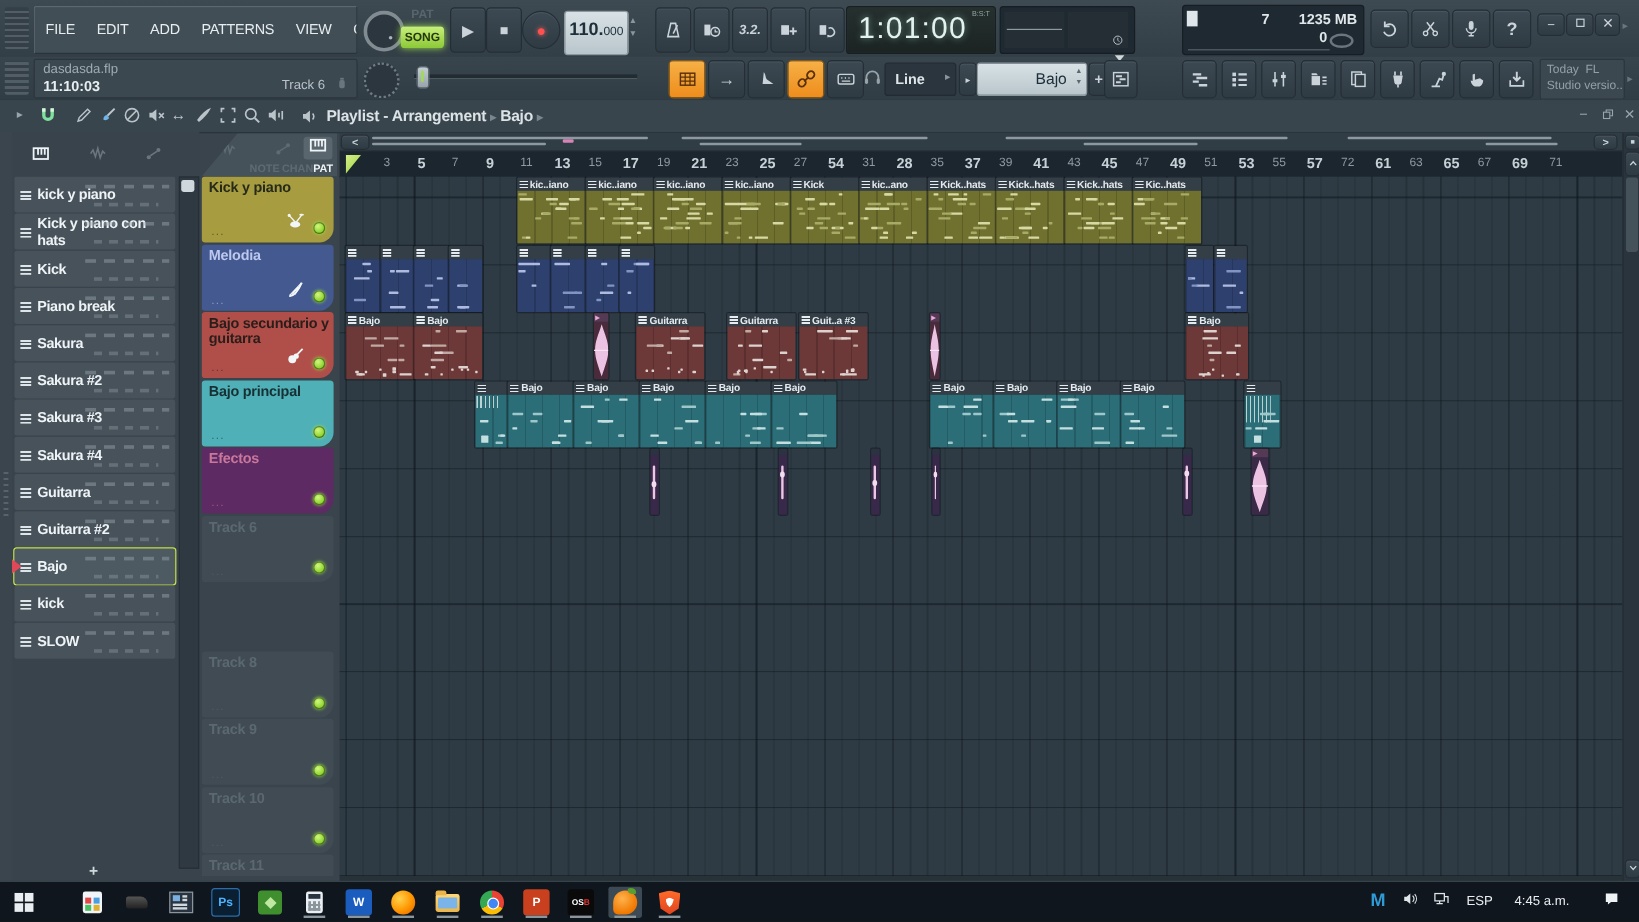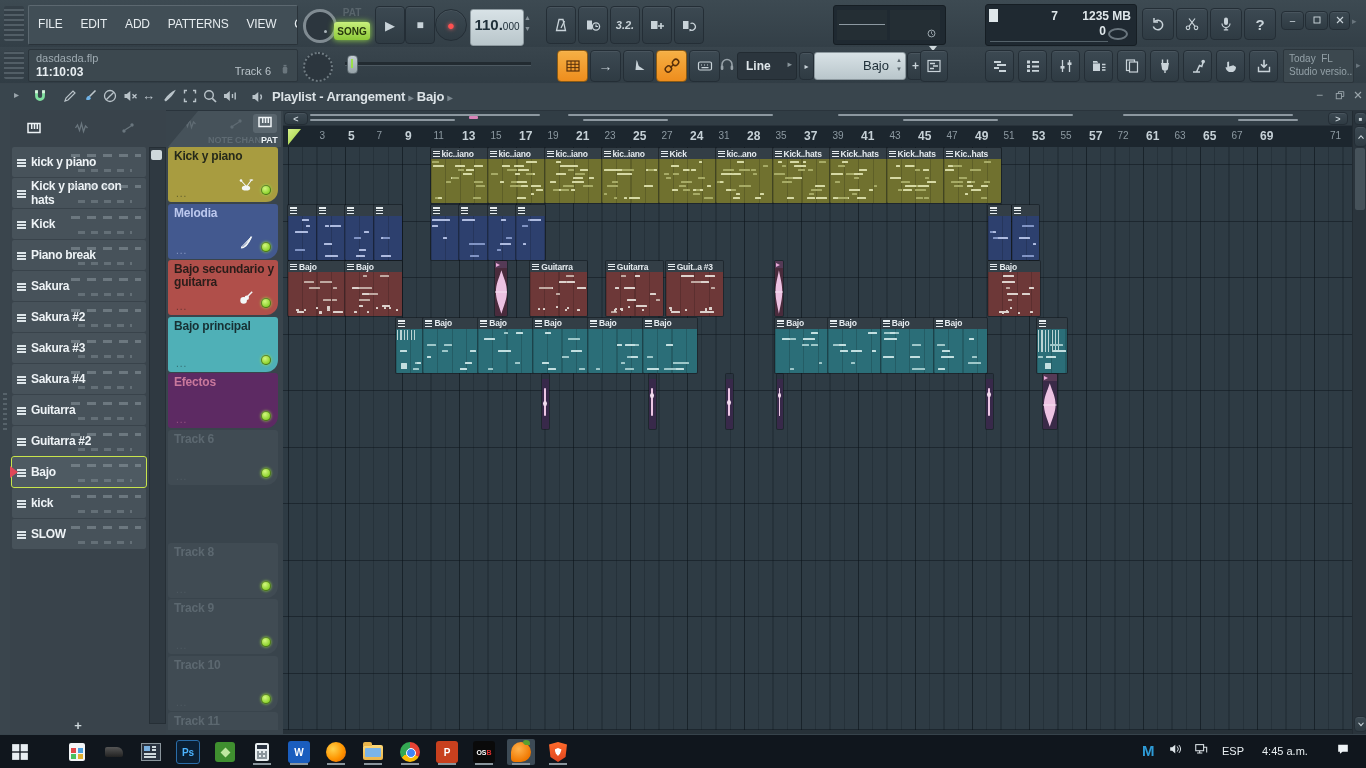--- a/index.html
+++ b/index.html
@@ -101,20 +101,24 @@
       </div>
       <div class="tbtn" style="left: 674px; top: 6px; width: 28px; height: 36px;">
         <svg viewBox="0 0 16 16" width="16" height="16" fill="none">
           <rect x="2" y="4" width="5.5" height="8" fill="currentColor"></rect>
           <path d="M9.5 6.5 a3.5 3.5 0 1 1 -.8 6" stroke="currentColor" stroke-width="1.3"></path>
           <path d="M8.5 12 l2.2 1 -2 1.4" fill="currentColor"></path>
         </svg>
       </div>
     </div>
 
+  <div class="lcd abs" style="left:705px;top:5px;width:123px;height:38px;">
+    <span class="abs" style="left:0;right:14px;top:4px;text-align:center;font-size:25px;font-weight:300;letter-spacing:1px;text-shadow:0 0 6px rgba(190,255,240,.5);">1:01:00</span>
+    <span class="abs" style="right:4px;top:3px;font-size:6px;color:#93a5a2;">B:S:T</span>
+  </div>
 
   <div class="panel abs" style="left:833px;top:5px;width:111px;height:38px;">
     <div class="abs" style="left:3px;top:4px;width:50px;height:30px;background:#242e34;">
         <div class="abs" style="left:2px;top:14px;width:46px;height:1px;background:#8d99a1;"></div>
       </div>
     <div class="abs" style="left:56px;top:4px;width:50px;height:30px;background:#242e34;"></div>
     <span class="flatico" style="left:92px;top:22px;">
         <svg viewBox="0 0 16 16" width="11" height="11" fill="none">
           <circle cx="8" cy="8" r="5" stroke="currentColor" stroke-width="1.2"></circle>
           <path d="M8 5 v3 l2 2" stroke="currentColor" stroke-width="1.1"></path>
@@ -622,42 +626,42 @@
       <span class="tl-num b" style="left: 122px;">9</span>
       <span class="tl-num" style="left: 150.5px;">11</span>
       <span class="tl-num b" style="left: 179px;">13</span>
       <span class="tl-num" style="left: 207.5px;">15</span>
       <span class="tl-num b" style="left: 236px;">17</span>
       <span class="tl-num" style="left: 264.5px;">19</span>
       <span class="tl-num b" style="left: 293px;">21</span>
       <span class="tl-num" style="left: 321.5px;">23</span>
       <span class="tl-num b" style="left: 350px;">25</span>
       <span class="tl-num" style="left: 378.5px;">27</span>
-      <span class="tl-num b" style="left: 407px;">24</span>
+      <span class="tl-num b" style="left: 407px;">54</span>
       <span class="tl-num" style="left: 435.5px;">31</span>
       <span class="tl-num b" style="left: 464px;">28</span>
       <span class="tl-num" style="left: 492.5px;">35</span>
       <span class="tl-num b" style="left: 521px;">37</span>
       <span class="tl-num" style="left: 549.5px;">39</span>
       <span class="tl-num b" style="left: 578px;">41</span>
       <span class="tl-num" style="left: 606.5px;">43</span>
       <span class="tl-num b" style="left: 635px;">45</span>
       <span class="tl-num" style="left: 663.5px;">47</span>
       <span class="tl-num b" style="left: 692px;">49</span>
       <span class="tl-num" style="left: 720.5px;">51</span>
       <span class="tl-num b" style="left: 749px;">53</span>
       <span class="tl-num" style="left: 777.5px;">55</span>
       <span class="tl-num b" style="left: 806px;">57</span>
       <span class="tl-num" style="left: 834.5px;">72</span>
       <span class="tl-num b" style="left: 863px;">61</span>
       <span class="tl-num" style="left: 891.5px;">63</span>
       <span class="tl-num b" style="left: 920px;">65</span>
       <span class="tl-num" style="left: 948.5px;">67</span>
       <span class="tl-num b" style="left: 977px;">69</span>
-      <span class="tl-num" style="left: 1047px;">71</span>
+      <span class="tl-num" style="left: 1008px;">71</span>
     </div>
   <div id="clip-area" class="abs" style="left:283px;top:147px;width:1069px;height:583px;
        background-color:#2e3b44;
        background-image:
          repeating-linear-gradient(0deg,rgba(12,20,26,.5) 0 1px,transparent 1px 56.5px),
          repeating-linear-gradient(90deg,rgba(12,20,26,.5) 0 1px,transparent 1px 57px),
          repeating-linear-gradient(90deg,rgba(12,20,26,.24) 0 1px,transparent 1px 14.25px);
        background-position:5px 0;overflow:hidden;">
       <div class="clip" style="left: 147.5px; top: 1px; width: 57px; height: 55px;">
         <div class="clip-hd">

